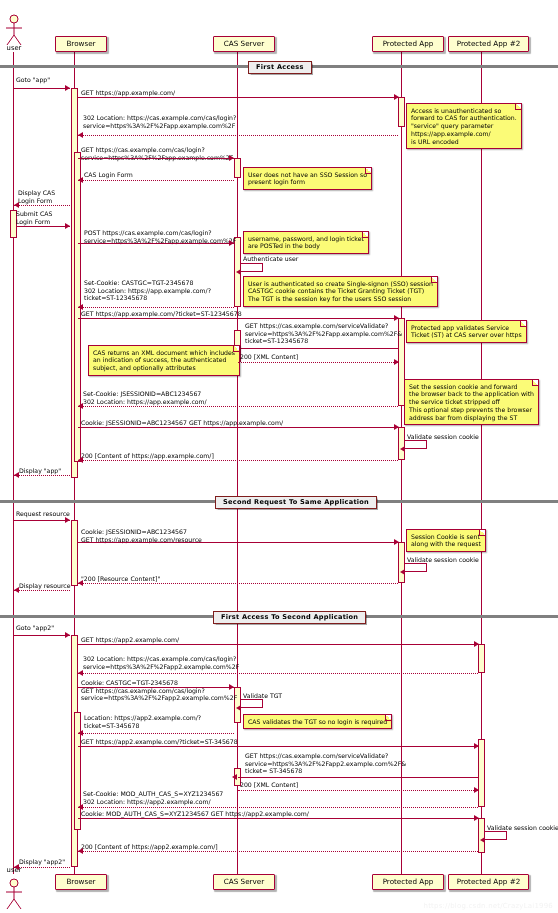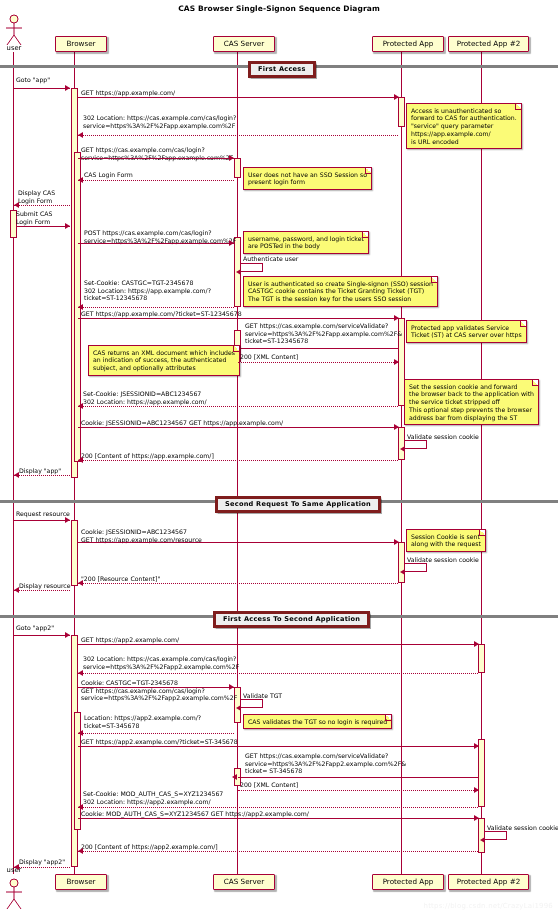--- a/index.html
+++ b/index.html
@@ -62,37 +62,36 @@
   }
   .note .fold{
     position:absolute;right:0;top:0;width:5px;height:5px;
     background:linear-gradient(225deg,#FFFFFF 50%,transparent 50%);
     border-left:1px solid #A80036;border-bottom:1px solid #A80036;
   }
 
   
   .divline{position:absolute;left:0;width:558px;height:3px;background:#808080;}
   .divlbl{
-    position:absolute;background:#EEEEEE;border:3px solid #7f1d1d;
+    position:absolute;background:#EEEEEE;border:1px solid #7f1d1d;
     font-size:6.6px;font-weight:bold;color:#000;padding:2px 7px 2.5px 7px;
     white-space:nowrap;box-shadow:1.3px 1.3px 1px rgba(0,0,0,.35);
     line-height:1;letter-spacing:.25px;
   }
 
   .watermark{
     position:absolute;right:5px;bottom:3px;font-size:7px;color:#F3F3F3;
     letter-spacing:.2px;
   }
 </style>
 </head>
 <body>
 
 <div id="diagram">
 
-  <div class="title">CAS Browser Single-Signon Sequence Diagram</div>
 
   <div class="life" style="left:13px;top:52px;height:822px;"></div>
   <div class="life" style="left:74px;top:52px;height:822px;"></div>
   <div class="life" style="left:237px;top:52px;height:822px;"></div>
   <div class="life" style="left:401px;top:52px;height:822px;"></div>
   <div class="life" style="left:481px;top:52px;height:822px;"></div>
 
   <div class="actor" style="left:1px;top:14px;">
     <svg width="26" height="34" viewBox="0 0 26 34">
       <circle cx="13" cy="5" r="4" fill="#FEFECE" stroke="#A80036" stroke-width="1"></circle>

